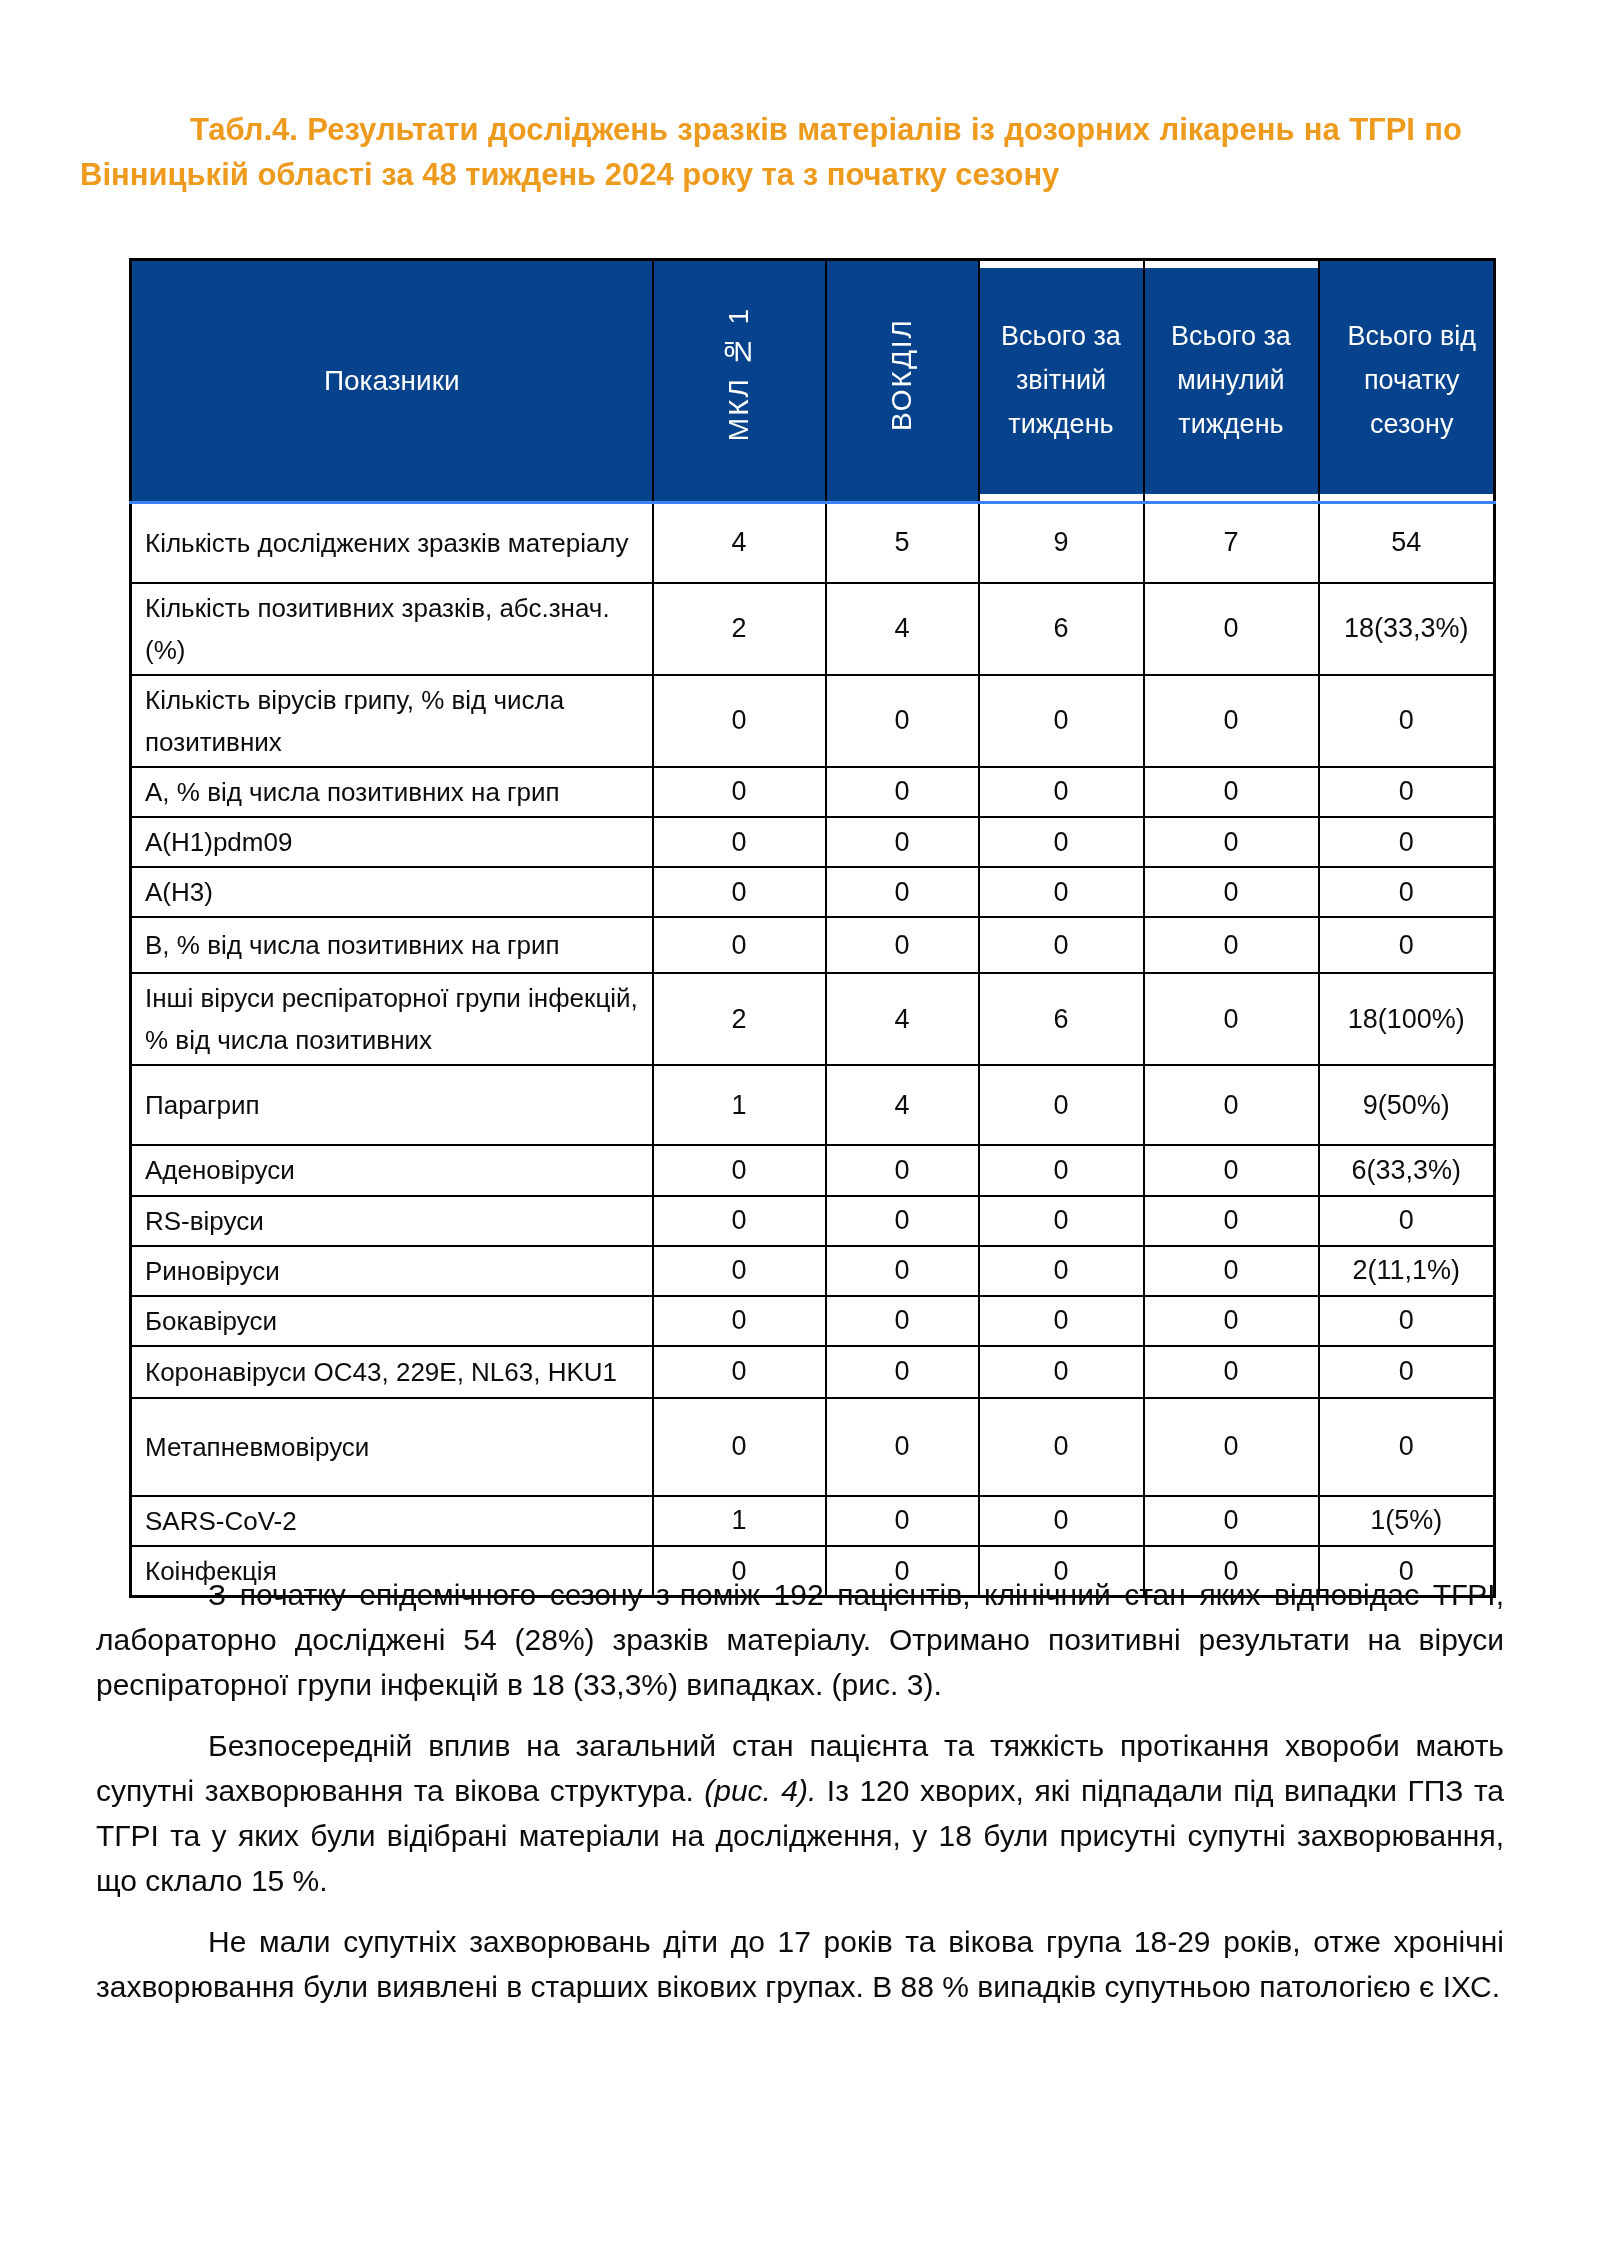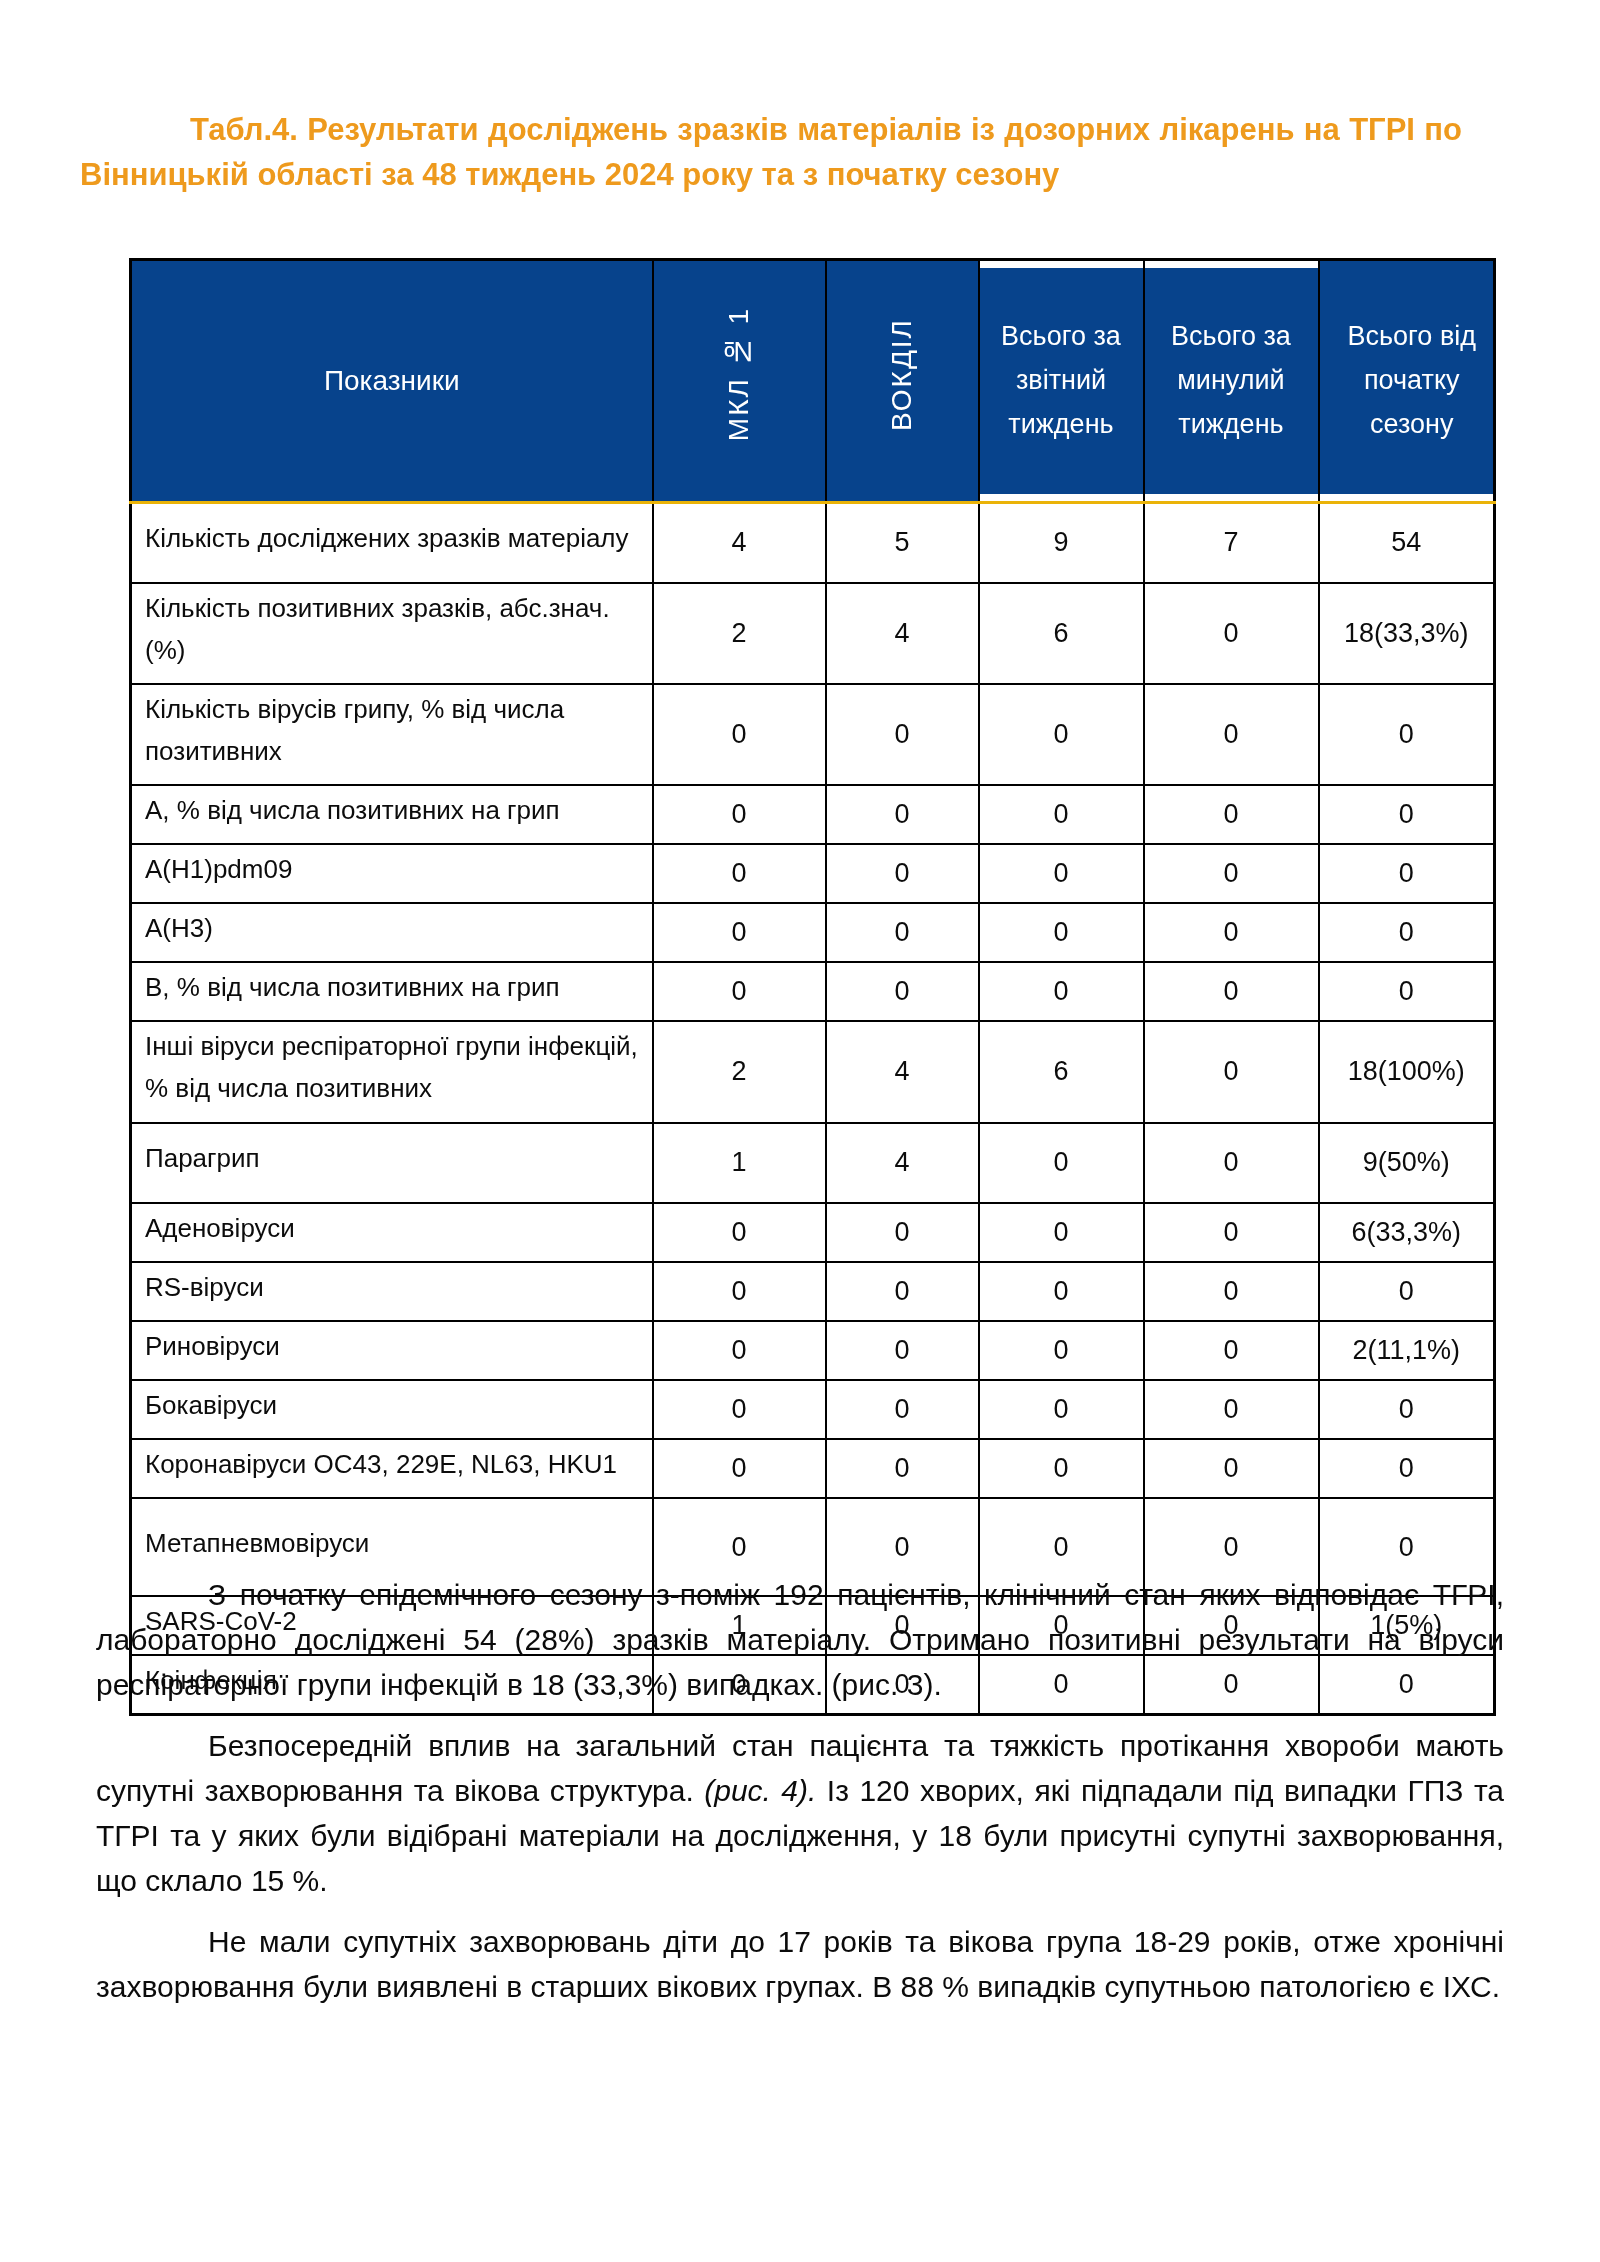--- a/index.html
+++ b/index.html
@@ -43,21 +43,21 @@
   .report-table thead th {
     background: #07438C;
     color: #ffffff;
     font-weight: normal;
     height: 240px;
     vertical-align: middle;
     text-align: center;
     font-size: 27px;
     line-height: 1.62;
     padding: 0 13px;
-    border-bottom: 3px solid #eab308;
+    border-bottom: 3px solid #3b82f6;
   }
   .report-table thead th.corner {
     font-size: 28px;
   }
   
   .report-table thead th.sliver-both   { box-shadow: inset 0 7px 0 #ffffff, inset 0 -7px 0 #ffffff; }
   .report-table thead th.sliver-bottom { box-shadow: inset 0 -7px 0 #ffffff; padding-left: 24px; }
 
   .vertical-text {
     display: inline-block;
@@ -67,21 +67,21 @@
     font-size: 28px;
     letter-spacing: 2px;
     line-height: 1;
   }
 
   .report-table tbody td { vertical-align: middle; }
   .label-cell {
     text-align: left;
     font-size: 26px;
     line-height: 1.62;
-    padding: 3px 10px 12px 13px;
+    padding: 3px 10px 3px 13px;
     color: #0c0c0c;
   }
   .num-cell {
     text-align: center;
     font-size: 27px;
     padding: 2px 4px;
     color: #0c0c0c;
   }
   .report-table tbody tr { height: 44px; }
   .report-table tbody tr:nth-child(1),

